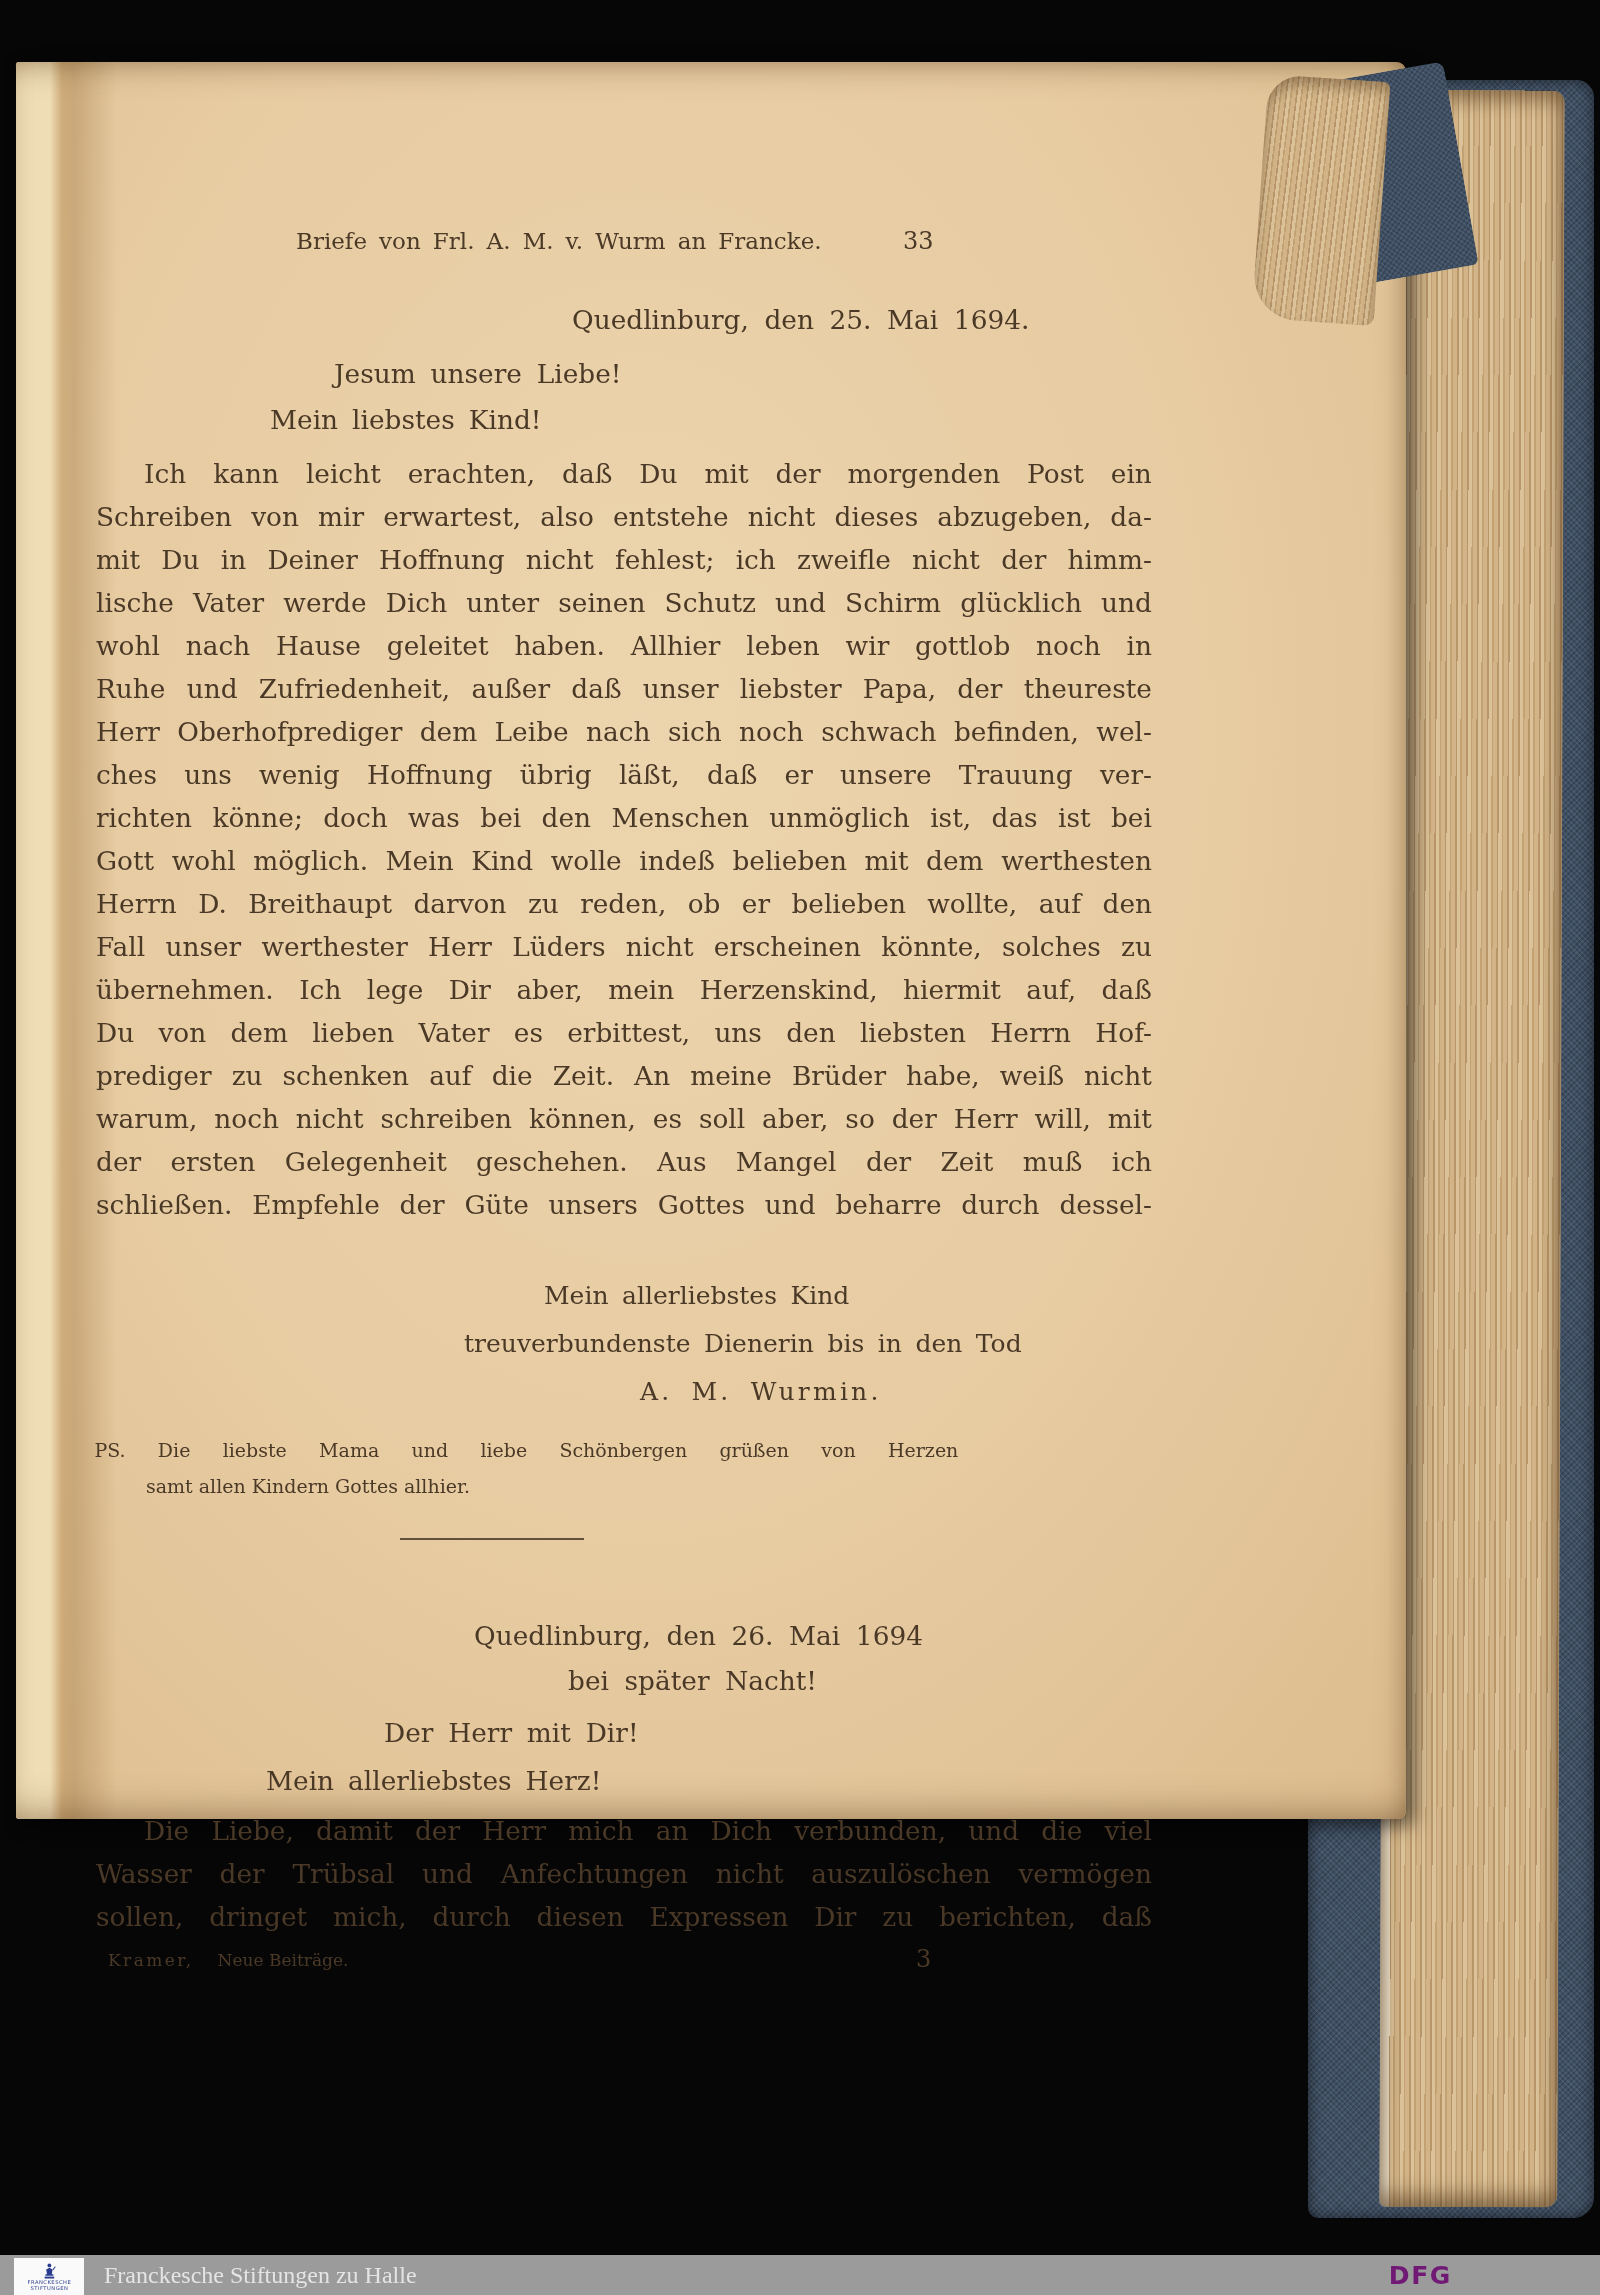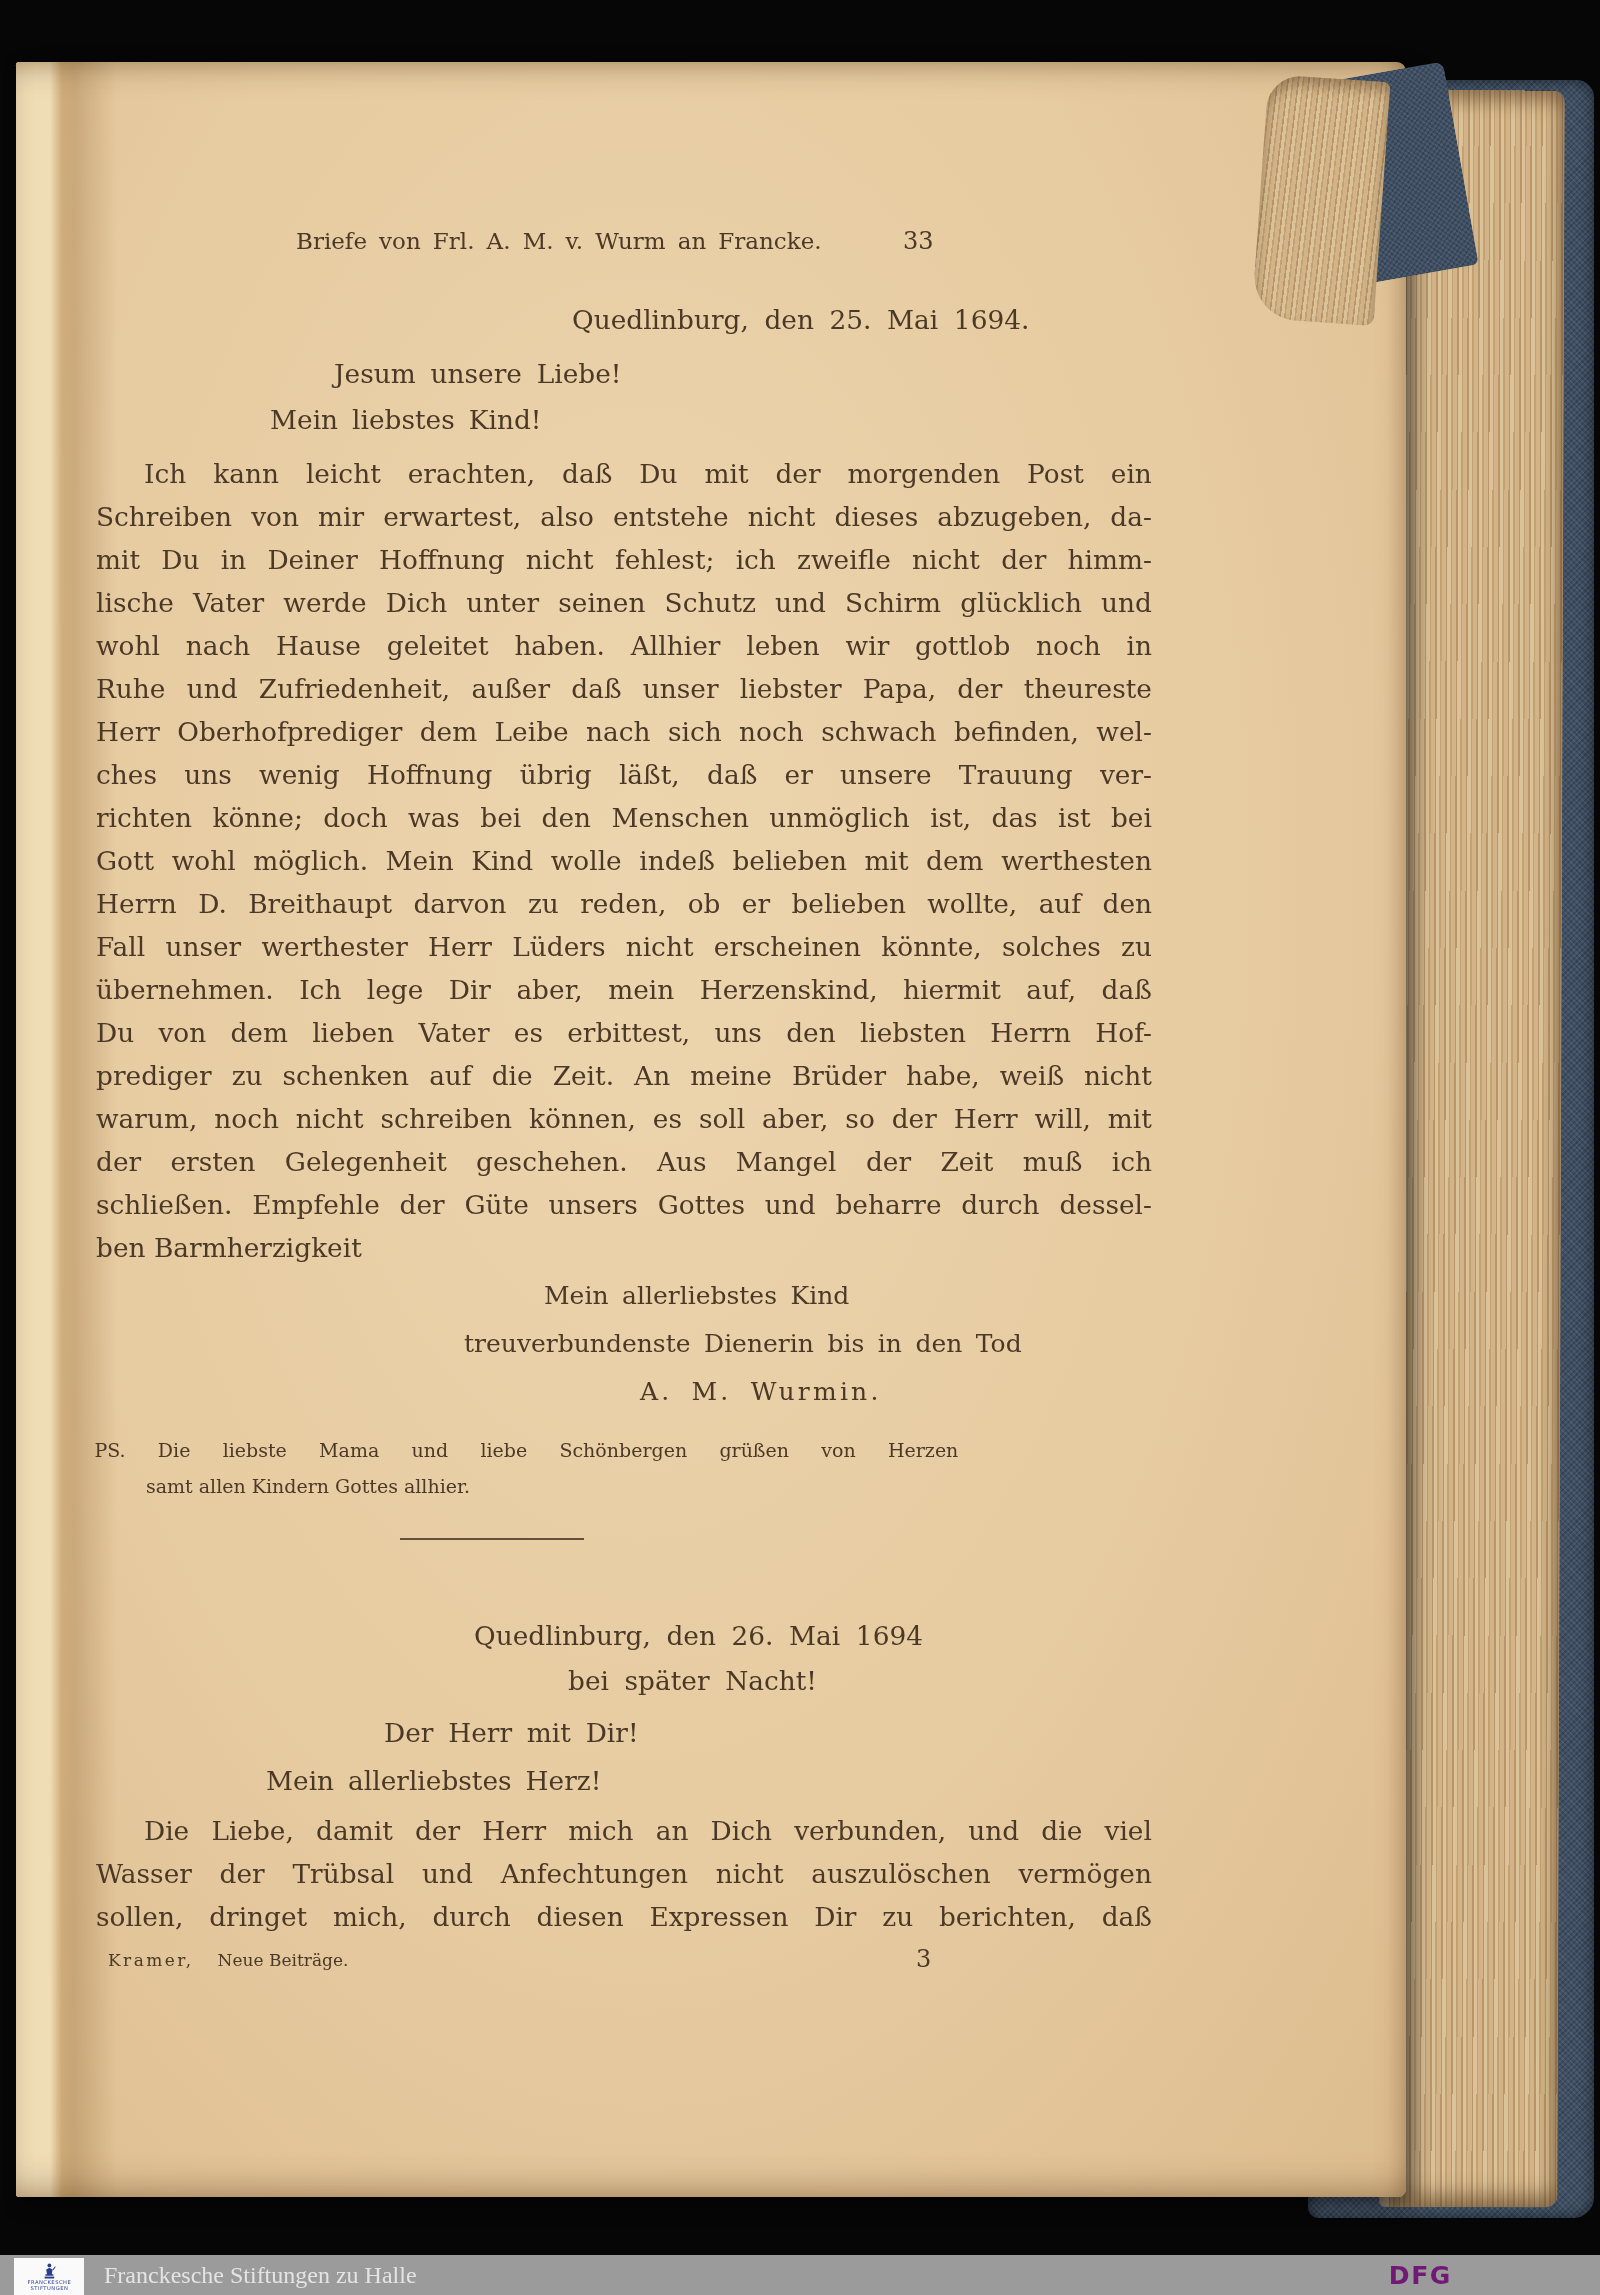--- a/index.html
+++ b/index.html
@@ -26,21 +26,21 @@
            repeating-linear-gradient(45deg, rgba(255,255,255,.07) 0 1.6px, rgba(0,0,0,0) 1.6px 4px),
            repeating-linear-gradient(-45deg, rgba(0,0,0,.18) 0 1.6px, rgba(0,0,0,0) 1.6px 4px),
            #3f5065;
          border-radius:21px 9.6px 6.4px 35px; transform:rotate(-10deg);}
   .edge-corner{position:absolute;left:1260px;top:78px;width:122px;height:244px;z-index:5;
          background:repeating-linear-gradient(93deg,#dcc298 0 3.2px,#c2a172 3.2px 4.8px,#d2b488 4.8px 8.8px,#b8966a 8.8px 10.4px);
          border-radius:34px 6.4px 9.6px 44px; transform:rotate(4deg);
          box-shadow:inset 0 8px 12.8px rgba(70,45,20,.4);}
 
   
-  .page{position:absolute;left:16px;top:62px;width:1390px;height:2135px;z-index:3;
+  .page{position:absolute;left:16px;top:62px;width:1390px;height:1757px;z-index:3;
         background:radial-gradient(ellipse at 45% 38%, #ecd5ae 0%, #e7cba1 55%, #dcbc8e 100%);
         border-radius:3.2px 9.6px 8px 3.2px;
         box-shadow:8px 6.4px 17.6px rgba(0,0,0,.55);}
   .page .gutter{position:absolute;left:0;top:0;bottom:0;width:104px;
         background:linear-gradient(90deg,#efddb6 0 34px, rgba(190,150,95,.55) 46px, rgba(150,110,60,.35) 58px, rgba(150,110,60,0) 101px);
         border-radius:3.2px 0 0 3.2px;}
   .page .vignette{position:absolute;inset:0;border-radius:inherit;pointer-events:none;
         box-shadow:inset 0 21px 30px -19px rgba(95,65,30,.5), inset 0 -27px 35px -21px rgba(95,65,30,.45), inset -21px 0 29px -21px rgba(95,65,30,.4);}
 
   
@@ -324,21 +324,20 @@
             <span>Empfehle</span>
             <span>der</span>
             <span>Güte</span>
             <span>unsers</span>
             <span>Gottes</span>
             <span>und</span>
             <span>beharre</span>
             <span>durch</span>
             <span>dessel-</span>
           </div>
-          <div class="tline">ben Barmherzigkeit</div>
         </div>
 
       <div class="abs closing" style="left:448px;top:1219px;">Mein allerliebstes Kind</div>
       <div class="abs closing" style="left:368px;top:1267px;">treuverbundenste Dienerin bis in den Tod</div>
       <div class="abs signature" style="left:544px;top:1315px;">A. M. Wurmin.</div>
 
       <div class="ps-just" style="left:-1.6px;top:1368px;">
           <div class="tline just">
             <span>PS.</span>
             <span>Die</span>

